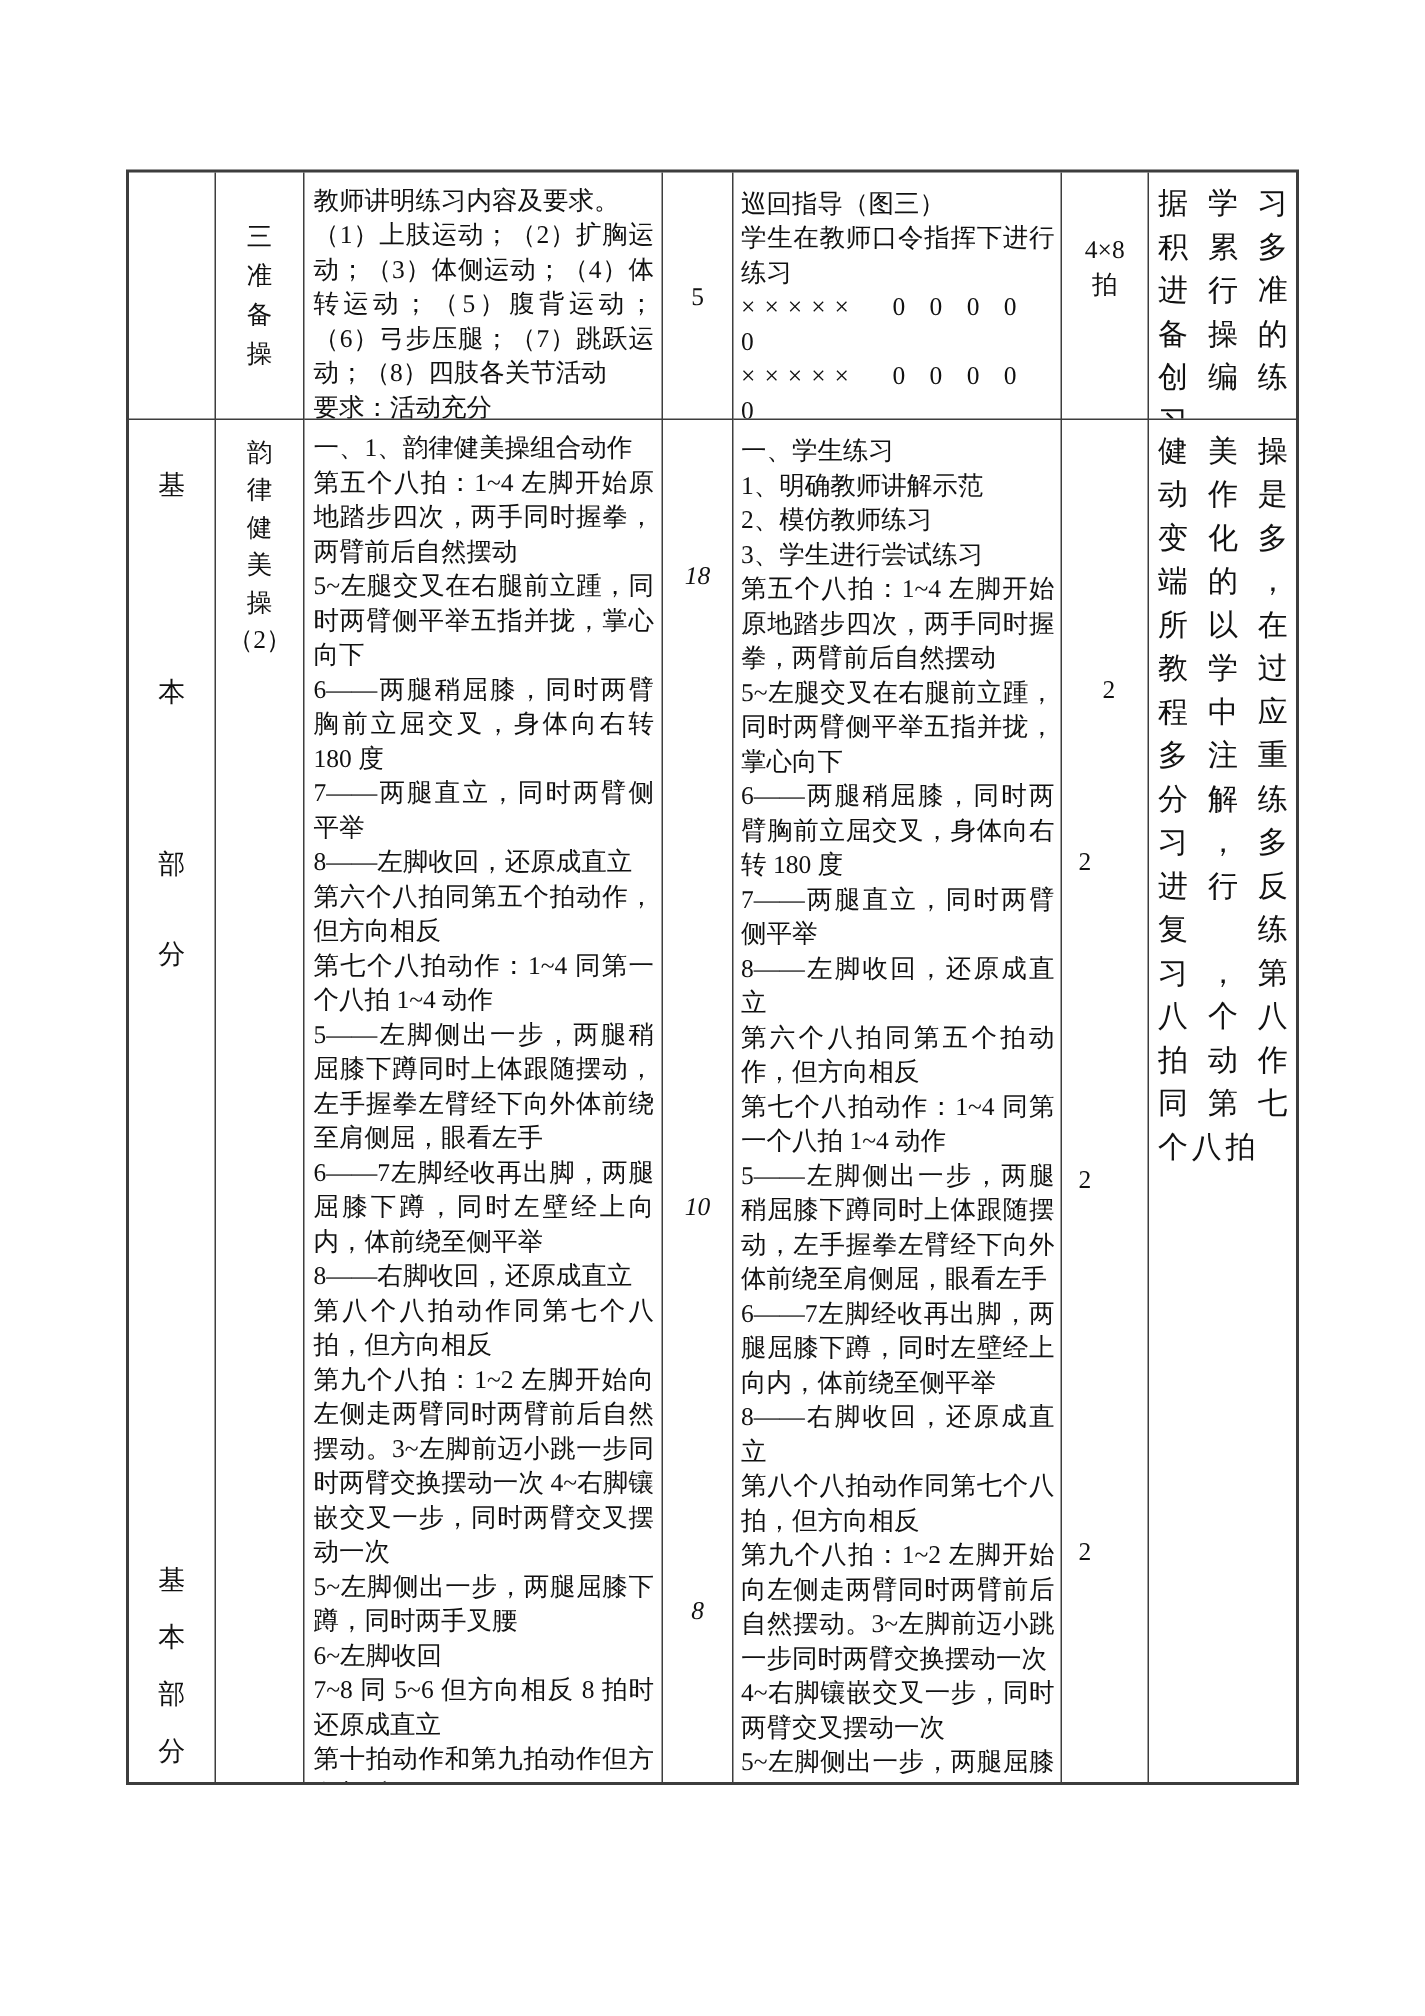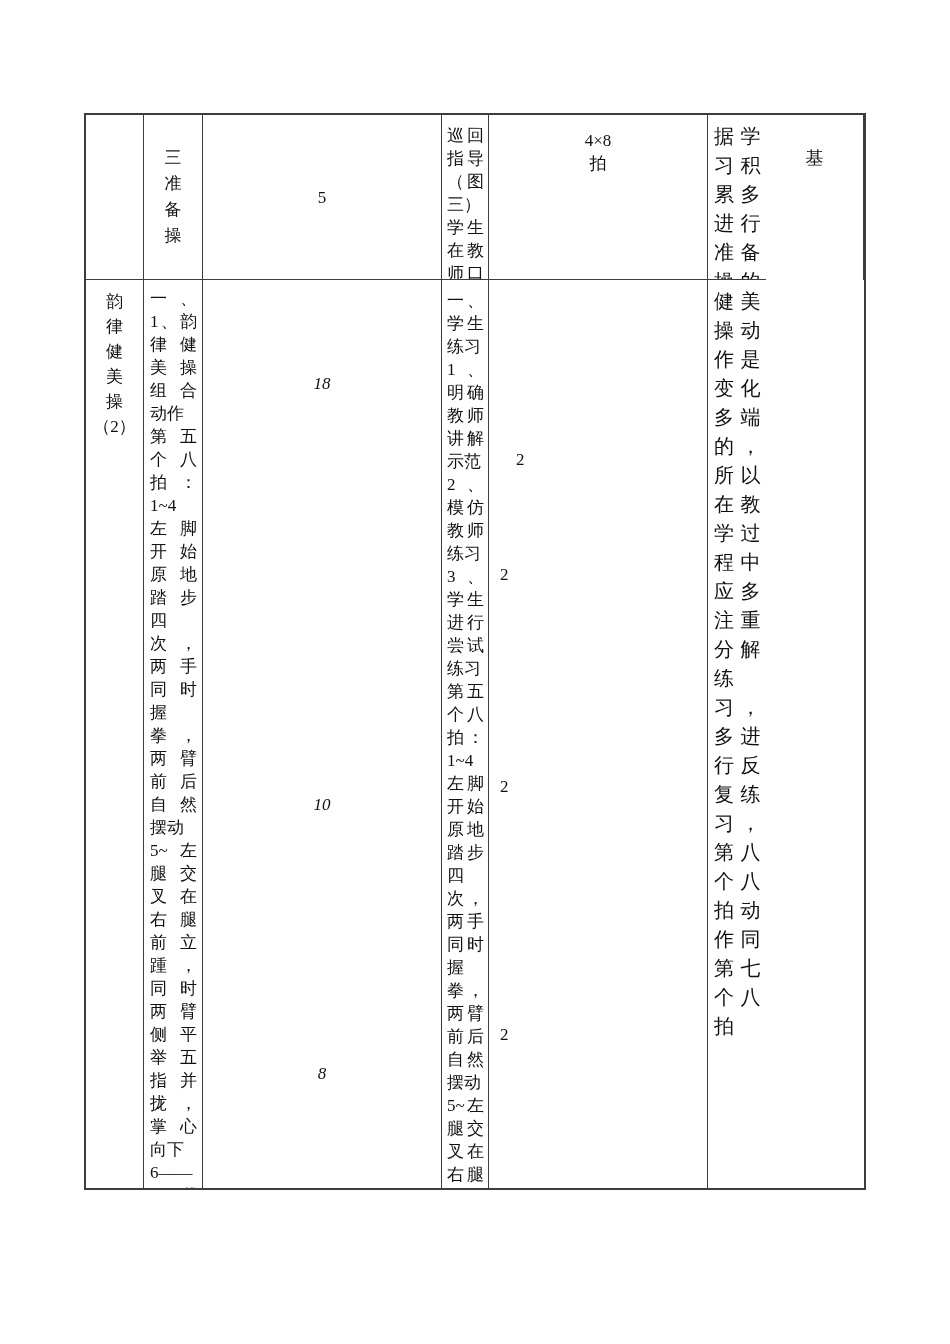--- a/index.html
+++ b/index.html
@@ -20,21 +20,21 @@
     position:relative;font-size:17px;line-height:23px;overflow:hidden;
   }
   .cell.last-col{border-right:none;}
   .cell.last-row{border-bottom:none;}
   .v-center{display:flex;align-items:center;justify-content:center;}
   .v-label{white-space:pre-line;text-align:center;line-height:26px;}
   .para{white-space:pre-line;text-align:justify;}
   .pad{padding:7px 5px 4px 6px;}
   .pad2{padding:9px 4px 4px 5px;}
   .formation{white-space:pre-line;letter-spacing:6px;line-height:23px;}
-  .reps1{white-space:pre-line;text-align:center;margin-top:14px;}
+  .reps1{white-space:pre-line;text-align:center;margin-top:40px;}
   .remark{
     white-space:pre-line;text-align:justify;font-size:20px;line-height:29px;
     letter-spacing:2.5px;padding:7px 3px 0 6px;
   }
   .abs{position:absolute;}
   .num{font-size:17px;}
   .stage-ch{position:absolute;left:0;width:100%;text-align:center;font-size:18px;}
   .time-num{position:absolute;left:0;width:100%;text-align:center;font-style:italic;}
 </style>
 </head>
@@ -45,20 +45,25 @@
 
     <div class="cell"></div>
 
     <div class="cell v-center">
       <div class="v-label">三
 准
 备
 操</div>
     </div>
 
+    <div class="cell pad">
+      <div class="para">教师讲明练习内容及要求。
+（1）上肢运动；（2）扩胸运动；（3）体侧运动；（4）体转运动；（5）腹背运动；（6）弓步压腿；（7）跳跃运动；（8）四肢各关节活动
+要求：活动充分</div>
+    </div>
 
     <div class="cell v-center">
       <span class="num">5</span>
     </div>
 
     <div class="cell pad2">
       <div class="para">巡回指导（图三）
 学生在教师口令指挥下进行练习</div>
       <div class="formation">×××××　0 0 0 0 0
 ×××××　0 0 0 0 0

